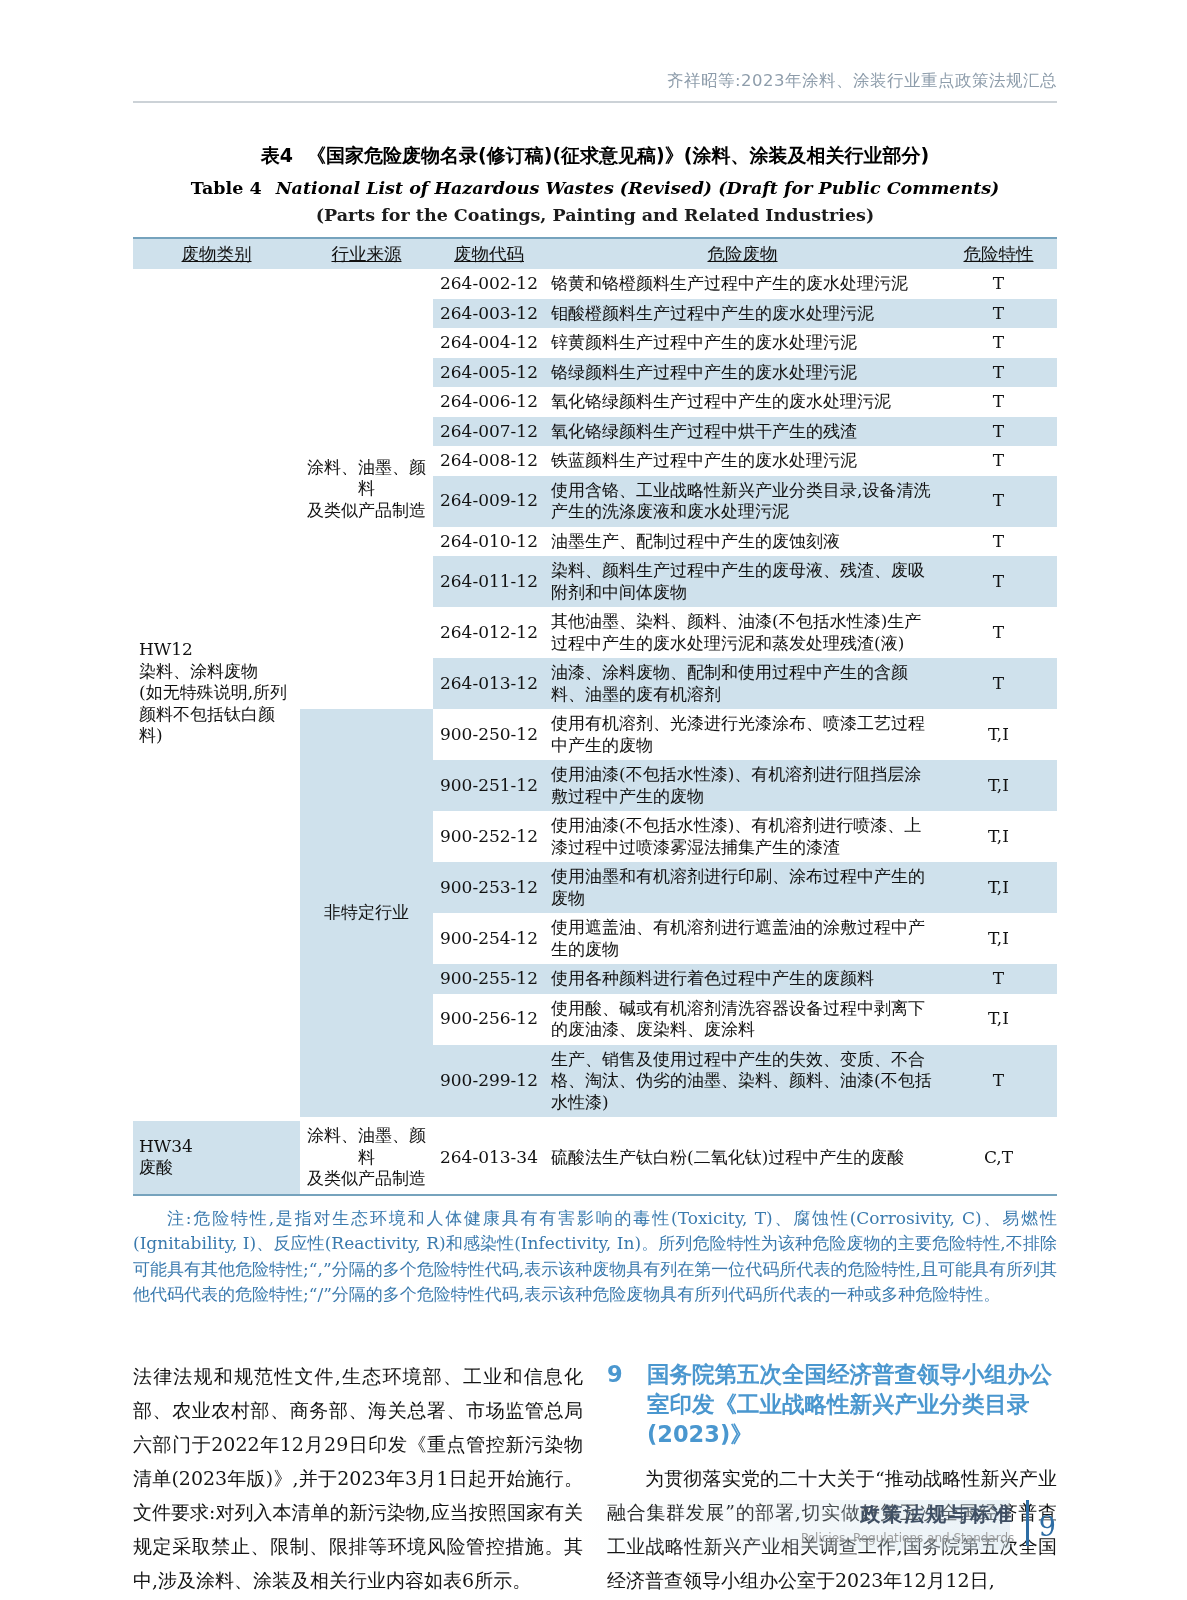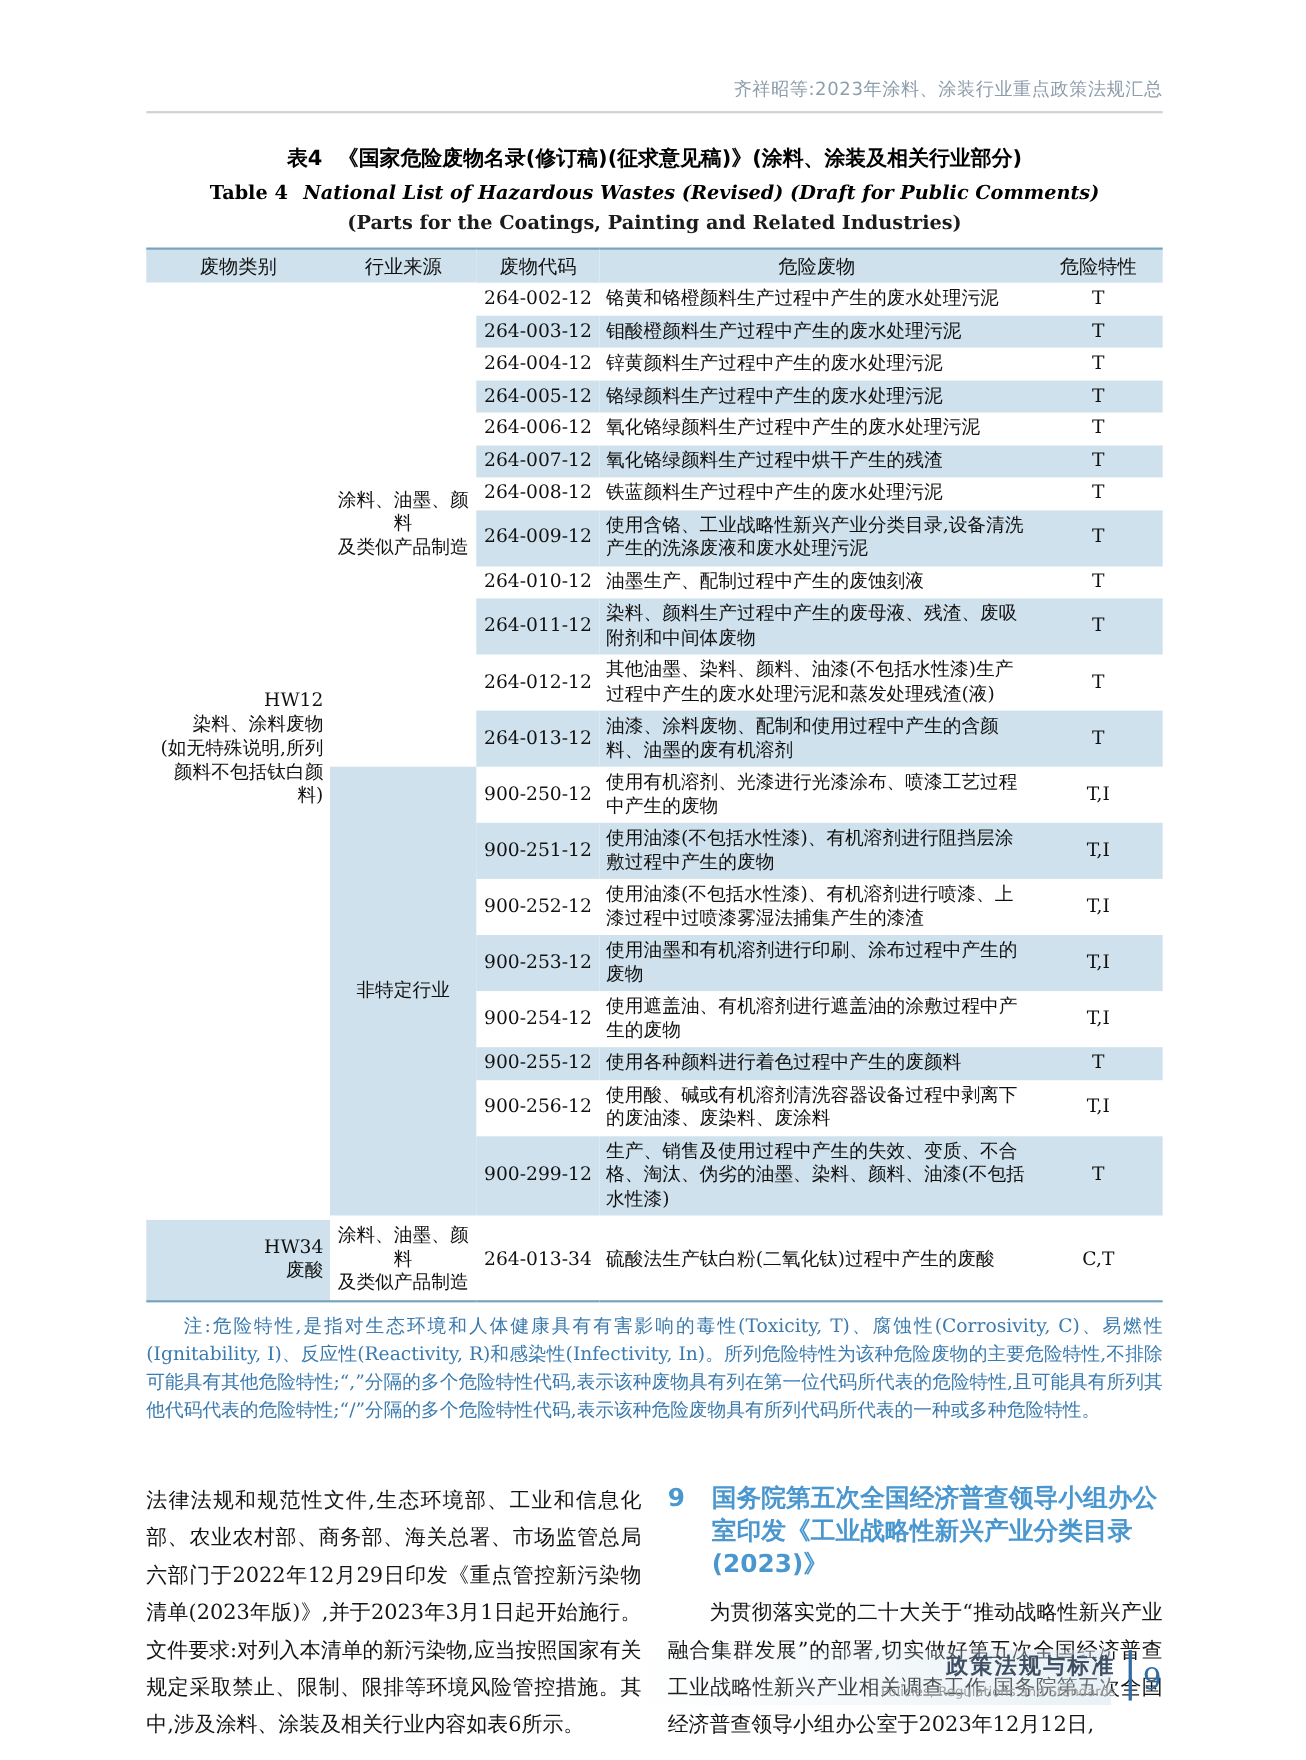--- a/index.html
+++ b/index.html
@@ -24,21 +24,21 @@
 
   
   .running-header{
     text-align:right;
     font-family:"DejaVu Sans","Liberation Sans",sans-serif;
     font-size:16.5px; color:var(--headergray); letter-spacing:.5px;
   }
   .header-rule{ margin-top:9px; height:2px; background:#ccd2d7; }
 
   
-  .caption{ margin-top:28px; text-align:center; }
+  .caption{ margin-top:40px; text-align:center; }
   .caption-cn{
     font-family:"DejaVu Sans","Liberation Sans",sans-serif;
     font-weight:bold; font-size:19px; color:#000;
   }
   .caption-cn .cap-label{ margin-right:14px; }
   .caption-en{ margin-top:9px; font-size:17.5px; font-weight:bold; color:#000; }
   .caption-en .en-label{ font-style:normal; margin-right:14px; }
   .caption-en .en-title{ font-style:italic; }
   .caption-en2{ margin-top:7px; font-size:17.5px; font-weight:bold; }
 
@@ -51,29 +51,30 @@
     border-bottom:2.5px solid var(--tableborder);
     font-size:17px;
   }
   table.wastes thead th{
     background:var(--rowblue);
     font-weight:normal;
     font-size:17.5px;
     height:31px;
     text-align:center;
     color:#111;
+    text-decoration:underline;
   }
   table.wastes td{
     padding:4px 6px;
     line-height:21.5px;
     vertical-align:middle;
     color:#111;
   }
   table.wastes tbody tr:nth-child(even) td{ background:var(--rowblue); }
-  td.cell-cat{ text-align:right; padding-left:16px; white-space:pre-line; line-height:24px; background:#fff !important; }
+  td.cell-cat{ text-align:left; padding-left:16px; white-space:pre-line; line-height:24px; background:#fff !important; }
   td.cell-src{ text-align:center; white-space:pre-line; background:#fff !important; }
   td.cell-src.bg-blue{ background:var(--rowblue) !important; }
   td.cell-code{ text-align:center; white-space:nowrap; font-family:"DejaVu Serif","Liberation Serif",serif; }
   td.cell-desc{ text-align:left; padding-left:10px; padding-right:12px; }
   td.cell-haz{ text-align:center; white-space:nowrap; }
   tr.hw34-row td{ border-top:4px solid #ffffff; background:#ffffff !important; }
   tr.hw34-row td.cell-cat{ background:var(--rowblue) !important; white-space:pre-line; }
 
   
   .table-note{

